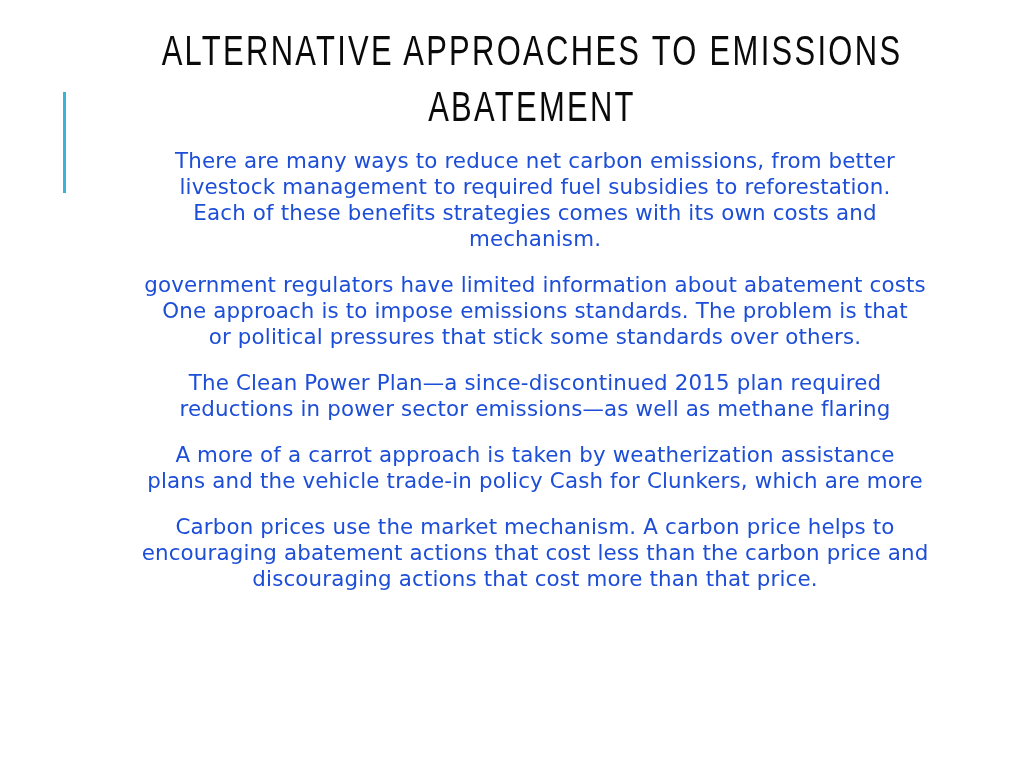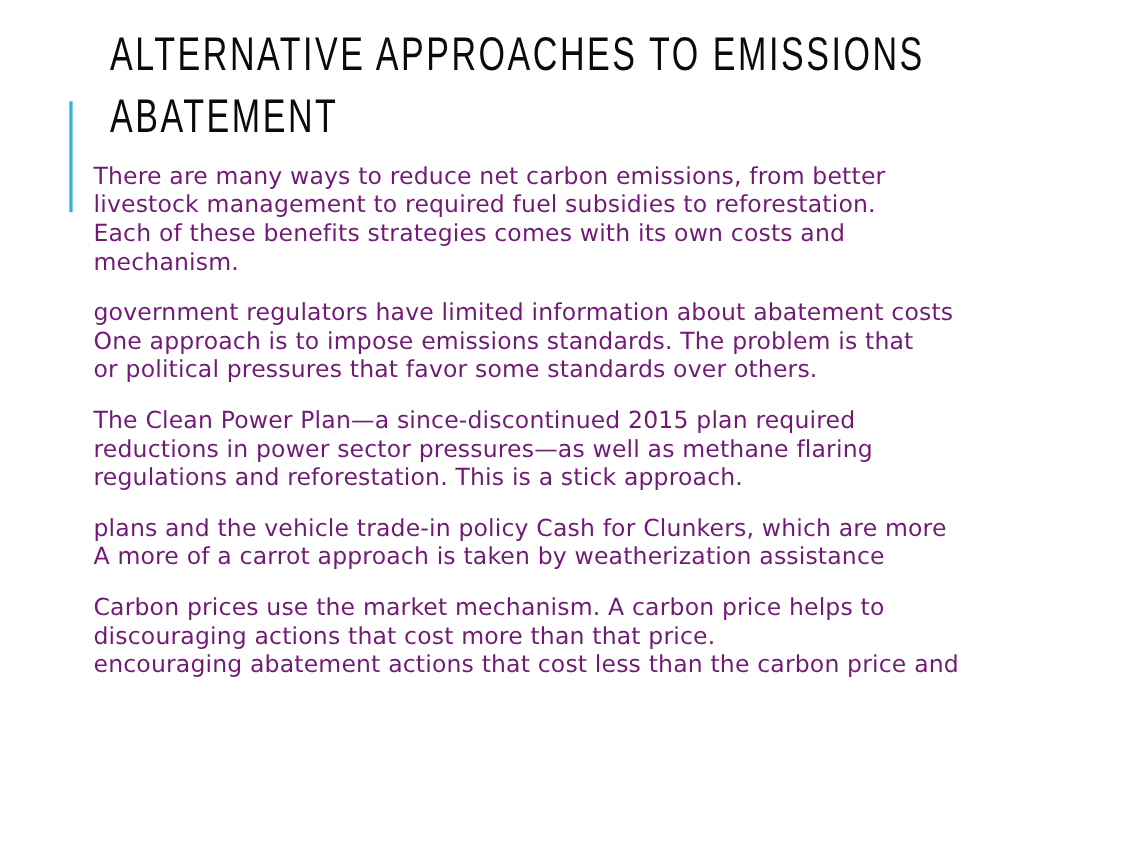--- a/index.html
+++ b/index.html
@@ -14,20 +14,21 @@
       position: relative;
       font-family: "DejaVu Sans", sans-serif;
       color: #000000;
     }
     .slide {
       position: absolute;
       left: 0; top: 0;
       width: 1024px;
       height: 768px;
       background: #ffffff;
+      text-align: center;
     }
     .accent-bar {
       position: absolute;
       left: 63px;
       top: 92px;
       width: 3px;
       height: 101px;
       background: #3ab4d6;
     }
     .title {
@@ -52,21 +53,21 @@
       left: 85px;
       top: 148px;
       width: 900px;
     }
     .para {
       margin: 0 0 20px 0;
       font-family: "DejaVu Sans", sans-serif;
       font-size: 21.4px;
       line-height: 26px;
       letter-spacing: 0.15px;
-      color: #701a75;
+      color: #1d4ed8;
     }
     .para .ln { display: block; white-space: nowrap; }
   </style>
 </head>
 <body>
 
 <div class="slide">
   <div class="accent-bar"></div>
 
   <h1 class="title">
@@ -77,30 +78,29 @@
   <div class="body">
     <p class="para">
       <span class="ln">There are many ways to reduce net carbon emissions, from better</span>
       <span class="ln">livestock management to required fuel subsidies to reforestation.</span>
       <span class="ln">Each of these benefits strategies comes with its own costs and</span>
       <span class="ln">mechanism.</span>
     </p>
     <p class="para">
       <span class="ln">government regulators have limited information about abatement costs</span>
       <span class="ln">One approach is to impose emissions standards. The problem is that</span>
-      <span class="ln">or political pressures that favor some standards over others.</span>
+      <span class="ln">or political pressures that stick some standards over others.</span>
     </p>
     <p class="para">
       <span class="ln">The Clean Power Plan—a since-discontinued 2015 plan required</span>
-      <span class="ln">reductions in power sector pressures—as well as methane flaring</span>
-      <span class="ln">regulations and reforestation.  This is a stick approach.</span>
+      <span class="ln">reductions in power sector emissions—as well as methane flaring</span>
     </p>
     <p class="para">
+      <span class="ln">A more of a carrot approach is taken by weatherization assistance</span>
       <span class="ln">plans and the vehicle trade-in policy Cash for Clunkers, which are more</span>
-      <span class="ln">A more of a carrot approach is taken by weatherization assistance</span>
     </p>
     <p class="para">
       <span class="ln">Carbon prices use the market mechanism.  A carbon price helps to</span>
+      <span class="ln">encouraging abatement actions that cost less than the carbon price and</span>
       <span class="ln">discouraging actions that cost more than that price.</span>
-      <span class="ln">encouraging abatement actions that cost less than the carbon price and</span>
     </p>
   </div>
 </div>
 
 </body></html>

